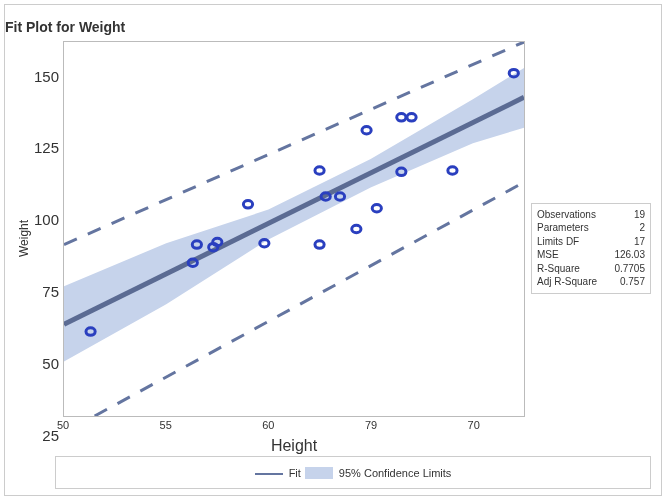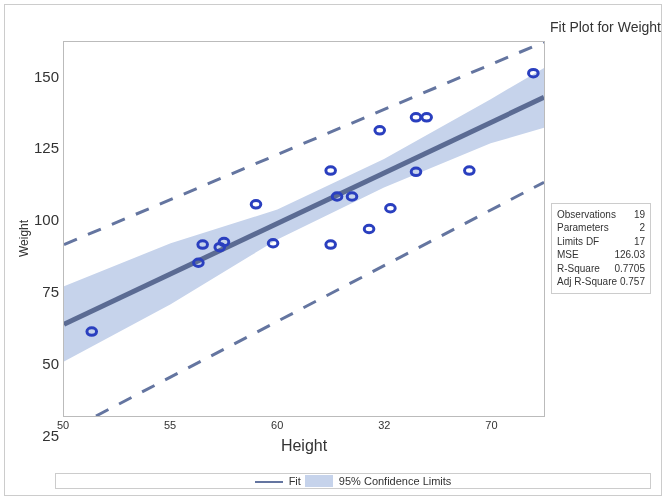--- a/index.html
+++ b/index.html
@@ -12,22 +12,22 @@
     width: 666px;
     height: 500px;
     position: relative;
   }
   .frame {
     position: absolute;
     left: 4px; top: 4px; right: 4px; bottom: 4px;
     border: 1px solid #ccc;
   }
   .title {
-    text-align: right;
-    font-weight: normal;
+    text-align: left;
+    font-weight: bold;
     font-size: 14px;
     margin-top: 14px;
   }
   .chart-row {
     position: absolute;
     top: 36px;
     left: 10px; right: 10px;
     bottom: 40px;
     display: flex;
     align-items: center;
@@ -62,34 +62,34 @@
   .plot svg { position:absolute; left:0; top:0; width:100%; height:100%; }
   .xticks { height: 18px; position: relative; }
   .xtick {
     position: absolute;
     top: 2px;
     transform: translateX(-50%);
     font-size: 11px;
   }
   .xlabel { text-align: center; font-size: 16px; margin-top: 2px; }
   .inset {
-    width: 100px;
+    width: 120px;
     margin-left: 6px;
     border: 1px solid #ccc;
     padding: 4px 5px;
     font-size: 10px;
     background: #fff;
     align-self: center;
   }
   .inset-row { display: flex; justify-content: space-between; line-height: 1.35; }
   .legend {
     position: absolute;
     left: 50px; right: 10px; bottom: 6px;
     border: 1px solid #ccc;
-    height: 16px;
+    height: 33px;
     display: flex;
     align-items: center;
     justify-content: center;
     gap: 4px;
     font-size: 11px;
     background: #fff;
   }
   .leg-item { display: inline-flex; align-items: center; gap: 6px; }
   .leg-line, .leg-sw, .leg-dash {
     width: 28px; height: 12px; position: relative;
@@ -145,21 +145,21 @@
             <circle cx="733.3333333333333" cy="201.3888888888888" r="10" fill="none" stroke="#2a3fbf" stroke-width="3" vector-effect="non-scaling-stroke"></circle>
             <circle cx="755.5555555555555" cy="201.3888888888888" r="10" fill="none" stroke="#2a3fbf" stroke-width="3" vector-effect="non-scaling-stroke"></circle>
             <circle cx="844.4444444444445" cy="343.75" r="10" fill="none" stroke="#2a3fbf" stroke-width="3" vector-effect="non-scaling-stroke"></circle>
             <circle cx="977.7777777777777" cy="83.33333333333337" r="10" fill="none" stroke="#2a3fbf" stroke-width="3" vector-effect="non-scaling-stroke"></circle>
           </svg>
       </div>
       <div class="xticks" id="xticks">
           <div class="xtick" style="left: 0%;">50</div>
           <div class="xtick" style="left: 22.2222%;">55</div>
           <div class="xtick" style="left: 44.4444%;">60</div>
-          <div class="xtick" style="left: 66.6667%;">32</div>
+          <div class="xtick" style="left: 66.6667%;">79</div>
           <div class="xtick" style="left: 88.8889%;">70</div>
         </div>
       <div class="xlabel">Height</div>
     </div>
 
     <div class="inset" id="inset">
         <div class="inset-row">
           <span>Observations</span>
           <span>19</span>
         </div>

